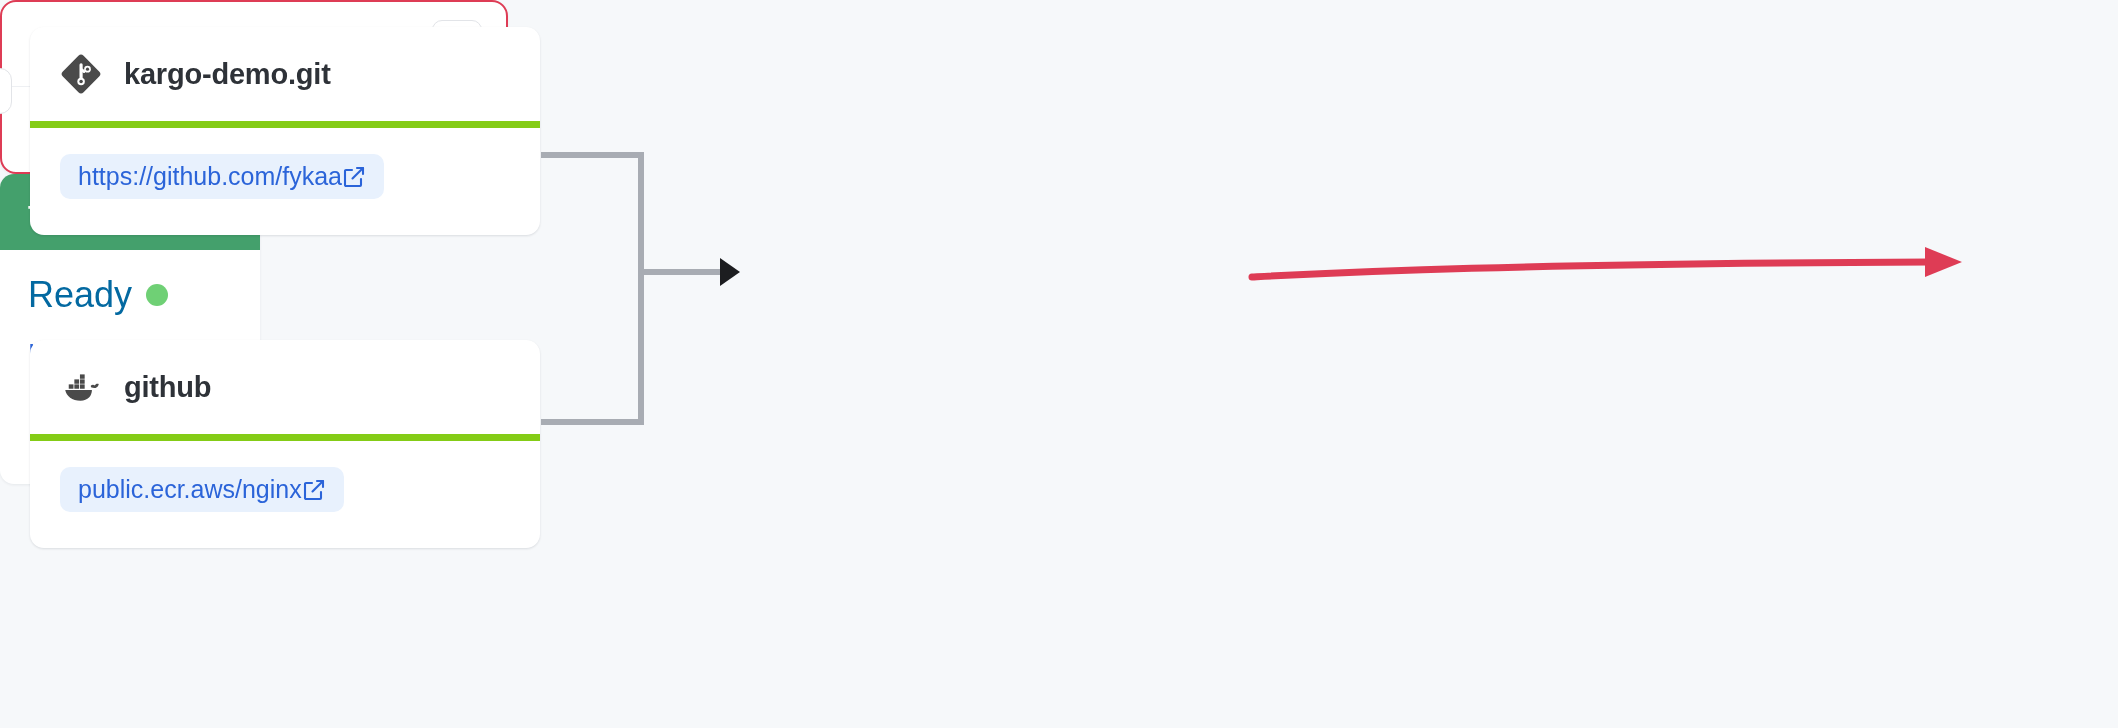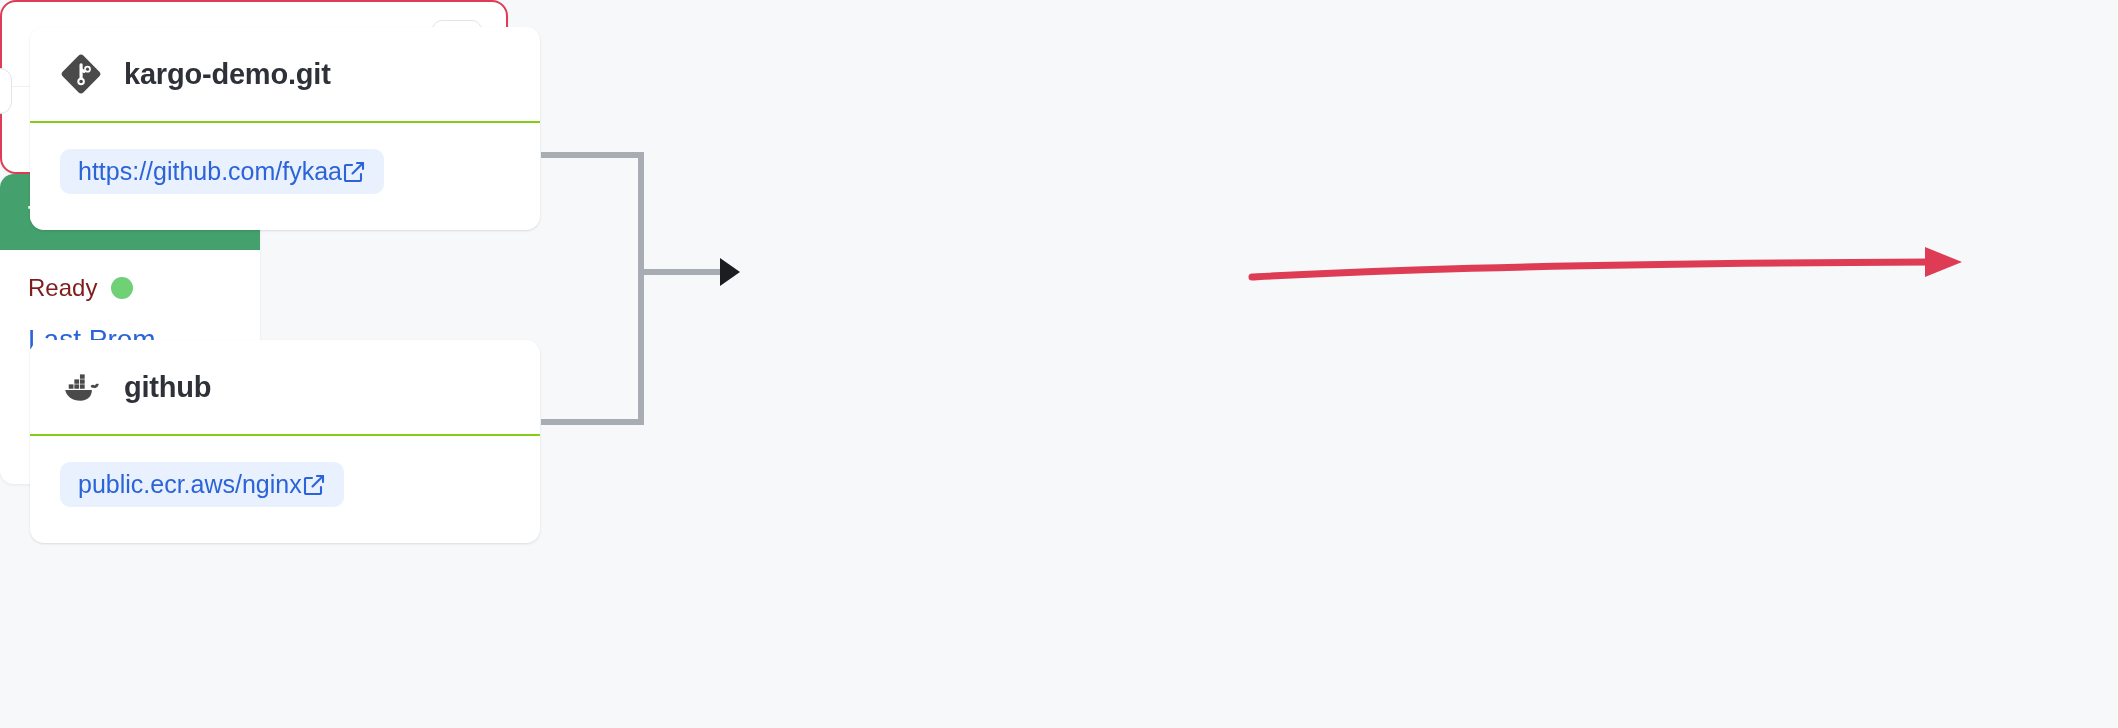--- a/index.html
+++ b/index.html
@@ -27,21 +27,21 @@
     border-radius: 14px;
     box-shadow: 0 1px 3px rgba(16,24,40,.07), 0 1px 2px rgba(16,24,40,.05);
     overflow: hidden;
   }
 
   .card-head {
     display: flex;
     align-items: center;
     gap: 22px;
     padding: 26px 30px;
-    border-bottom: 2px solid #84cc16;
+    border-bottom: 7px solid #84cc16;
   }
 
   .card-title {
     font-size: 29px;
     font-weight: 700;
     color: #2e3238;
     letter-spacing: -0.2px;
     white-space: nowrap;
   }
 
@@ -182,22 +182,22 @@
     color: #ffffff;
     font-size: 30px;
     font-weight: 700;
     letter-spacing: -0.2px;
   }
   .stage-body { padding: 24px 28px; }
   .stage-row {
     display: flex;
     align-items: center;
     gap: 14px;
-    font-size: 24px;
-    color: #7f1d1d;
+    font-size: 36px;
+    color: #0369a1;
     white-space: nowrap;
   }
   .status-dot {
     width: 22px; height: 22px; border-radius: 50%;
     background: #6fd075; flex: 0 0 auto;
   }
   .stage-link {
     display: block;
     margin-top: 22px;
     font-size: 28px;

